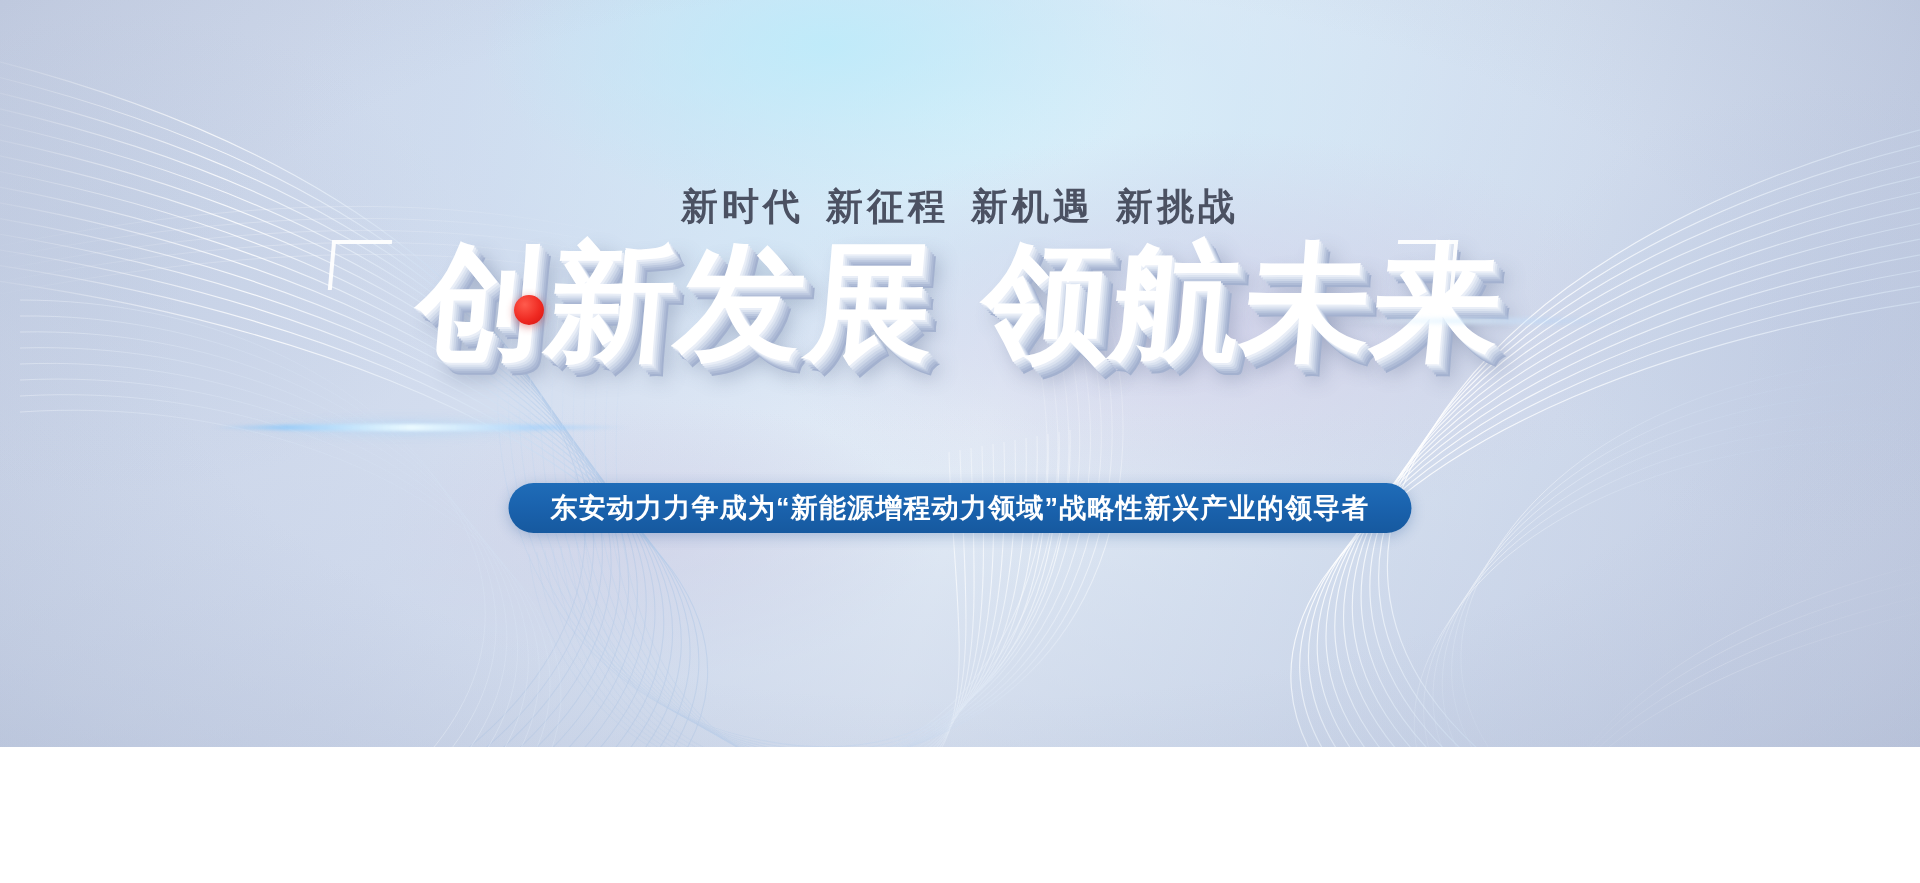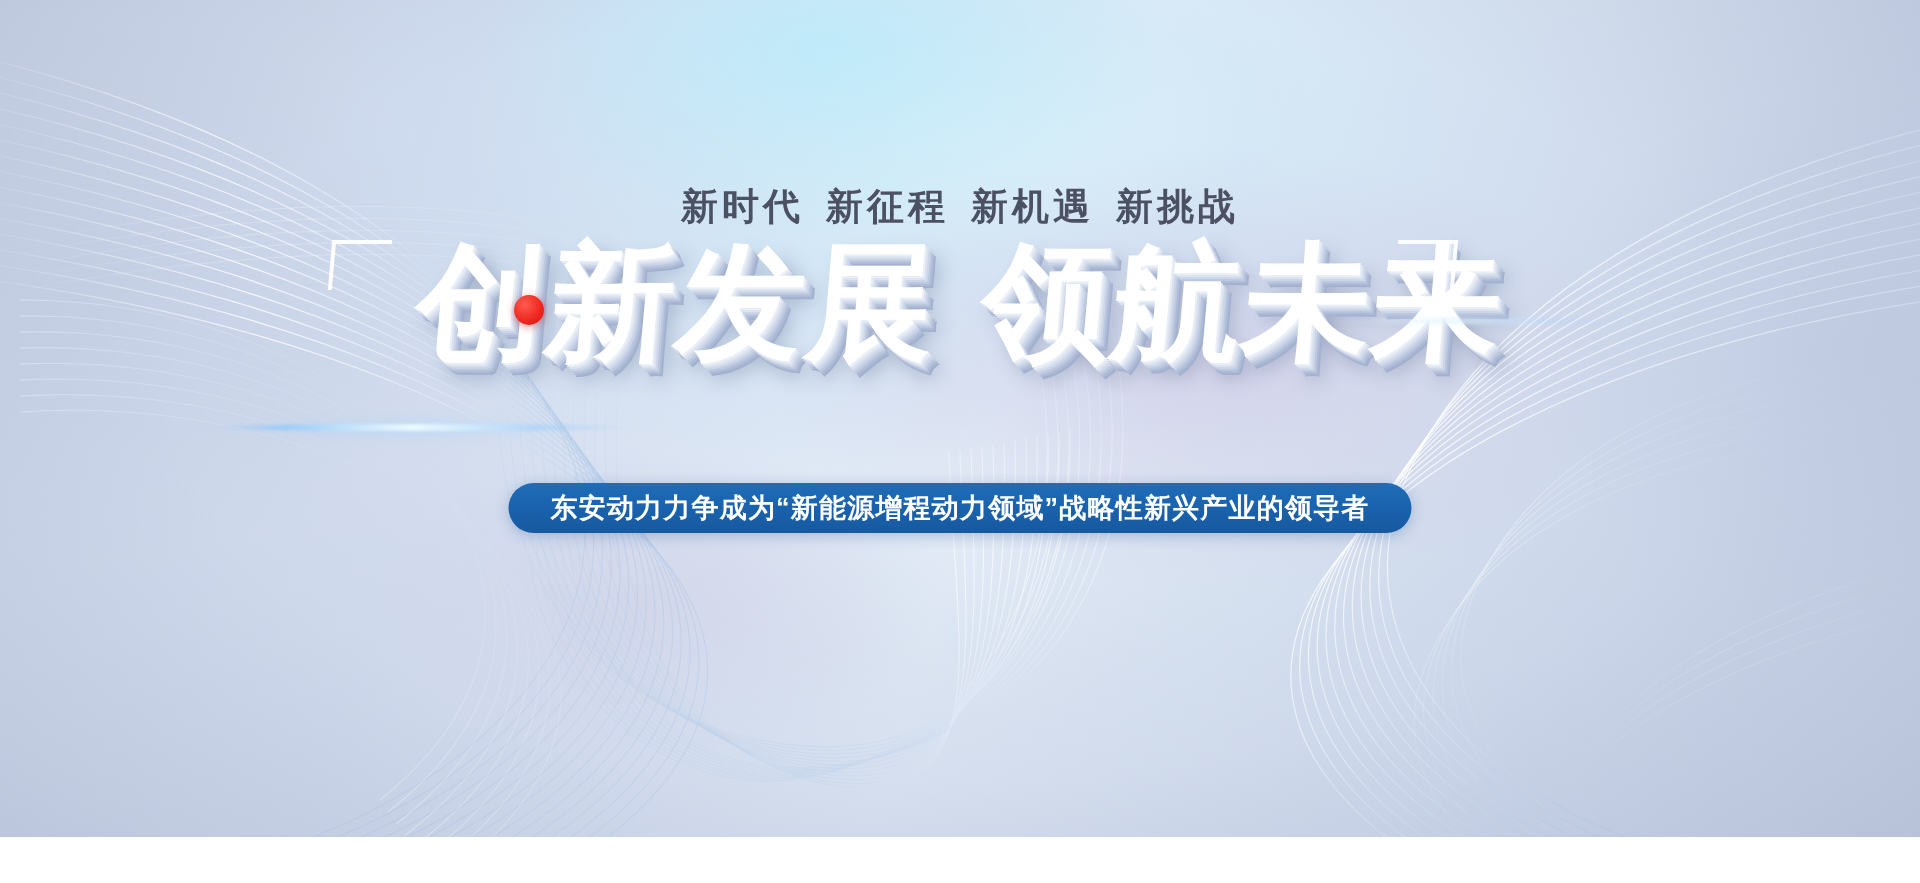--- a/index.html
+++ b/index.html
@@ -4,21 +4,21 @@
 <title>Banner</title>
 <style>
   html, body {
     margin: 0;
     padding: 0;
     background: #ffffff;
   }
   #stage {
     position: relative;
     width: 1920px;
-    height: 837px;
+    height: 747px;
     overflow: hidden;
     font-family: "Liberation Sans", "DejaVu Sans", sans-serif;
     background: #cdd8ea;
   }
 
   
   .bg-layer { position: absolute; inset: 0; }
 
   .bg-base {
     background:

